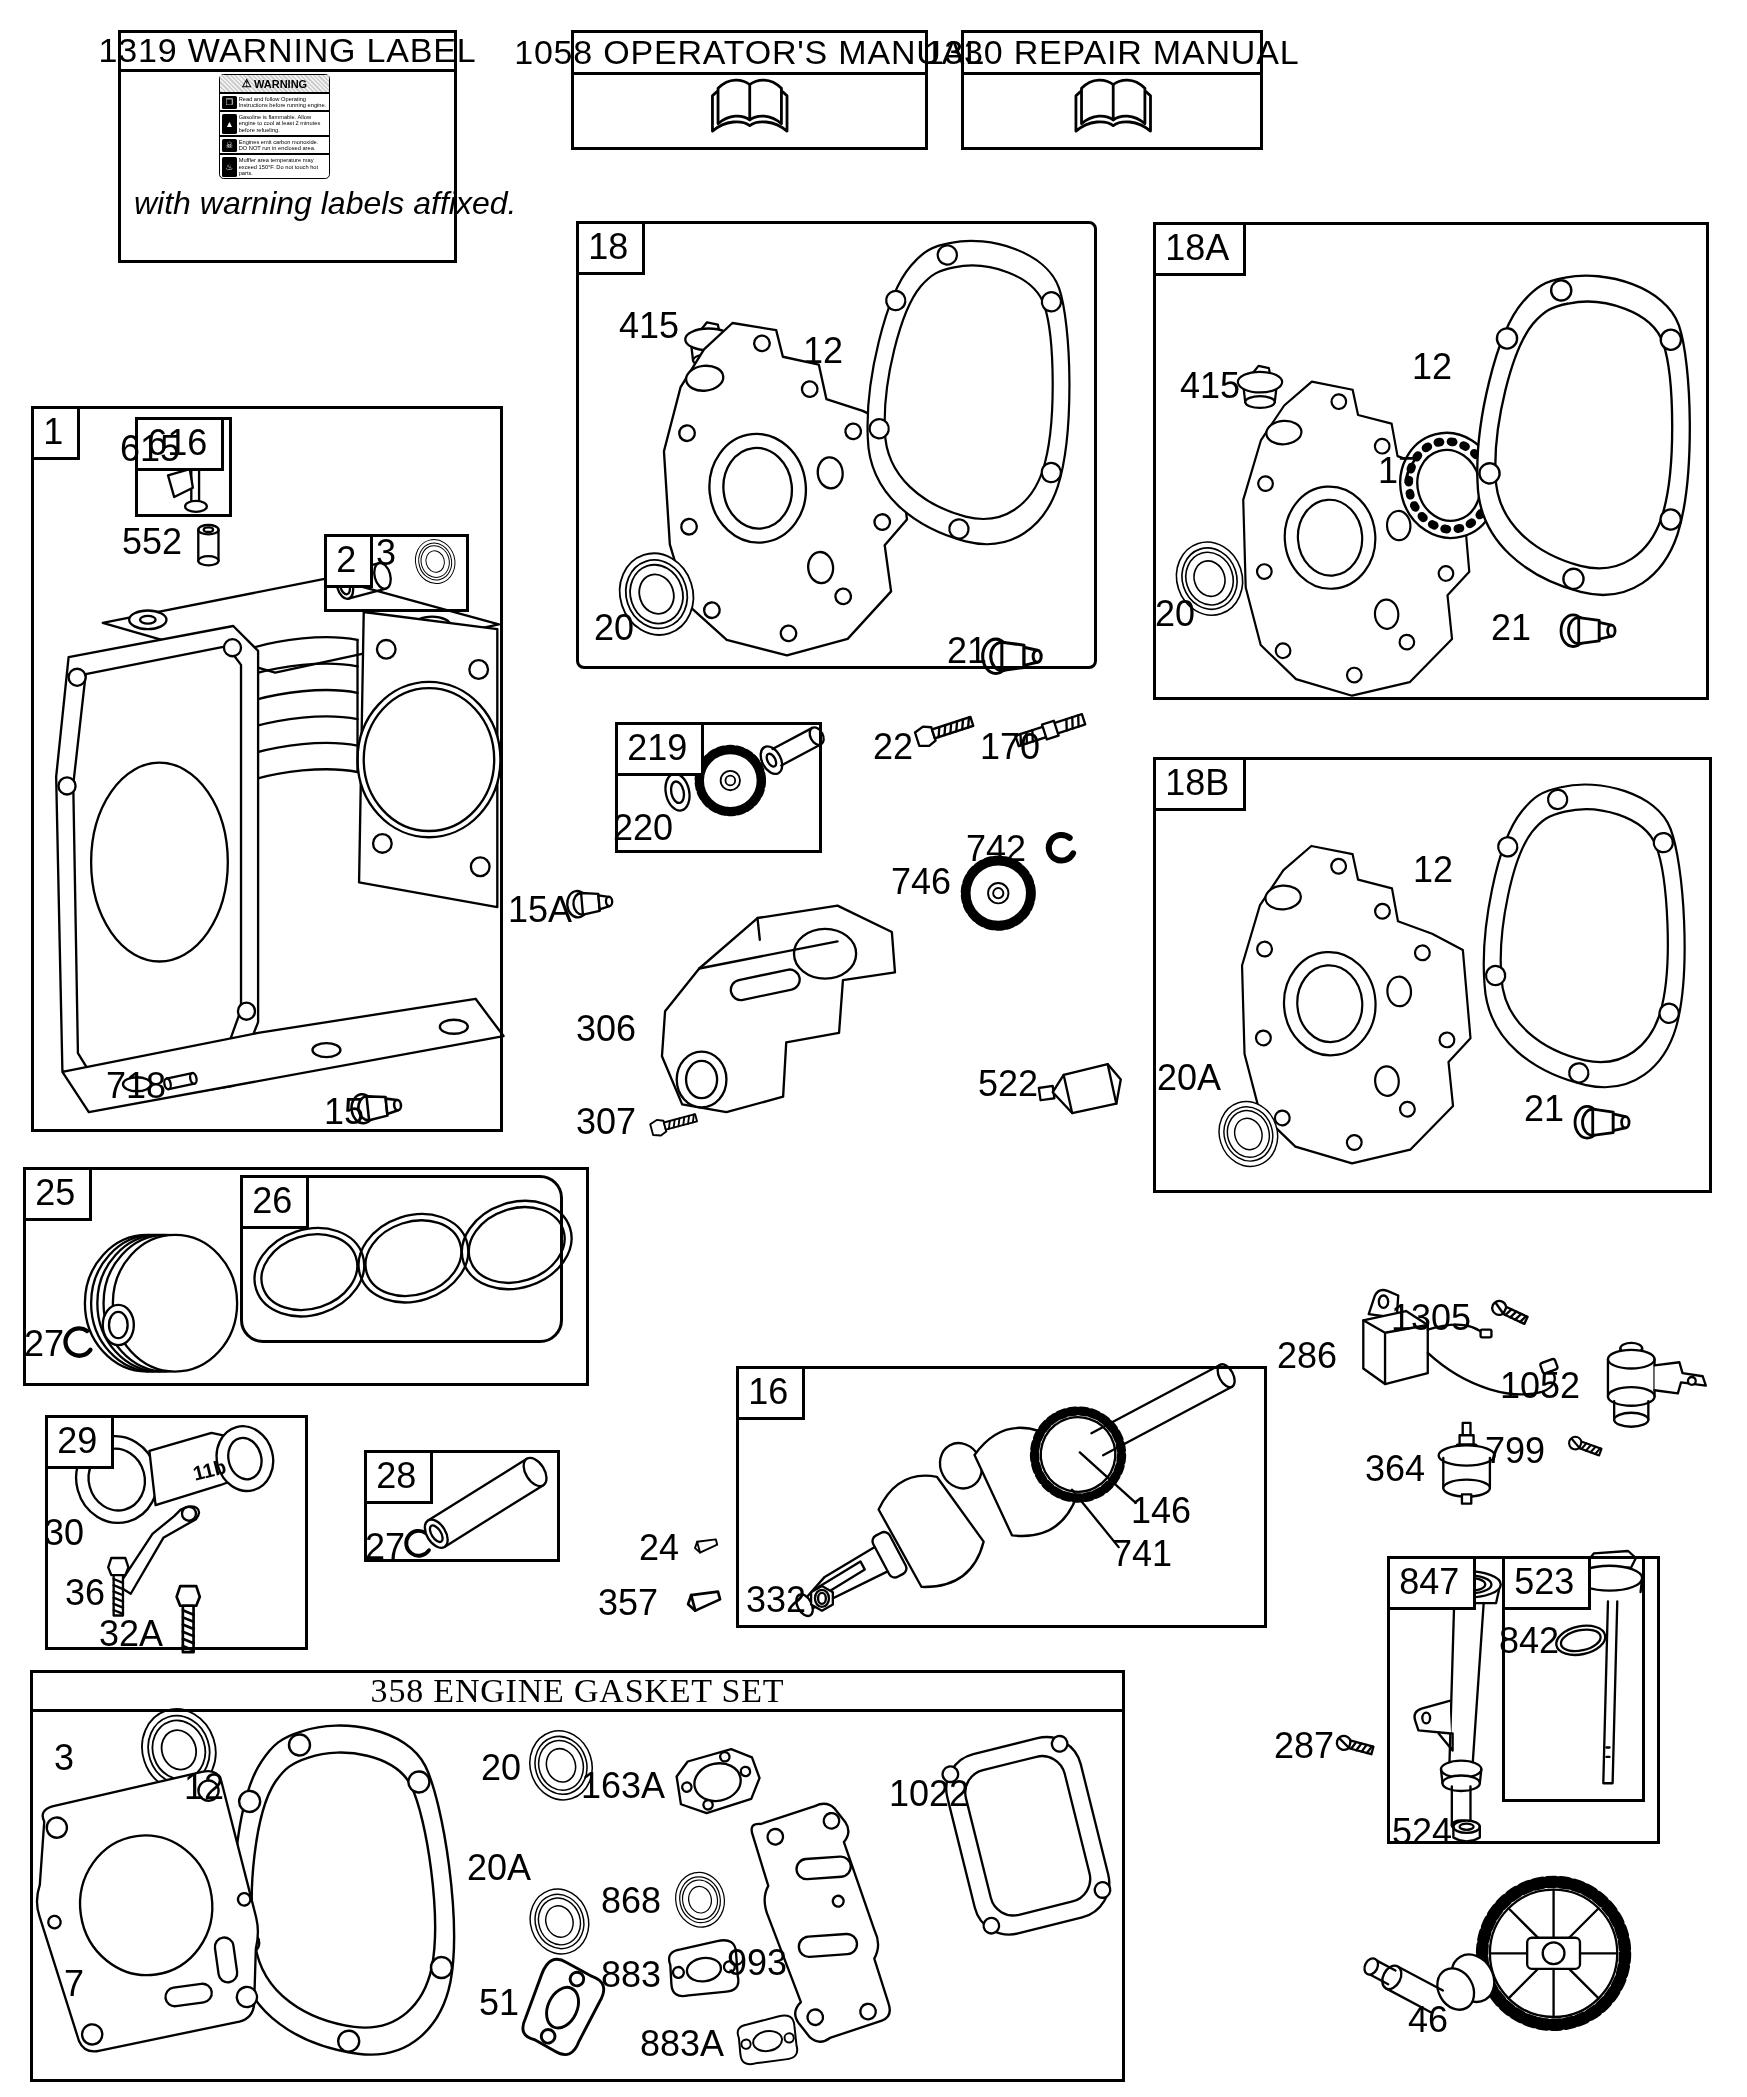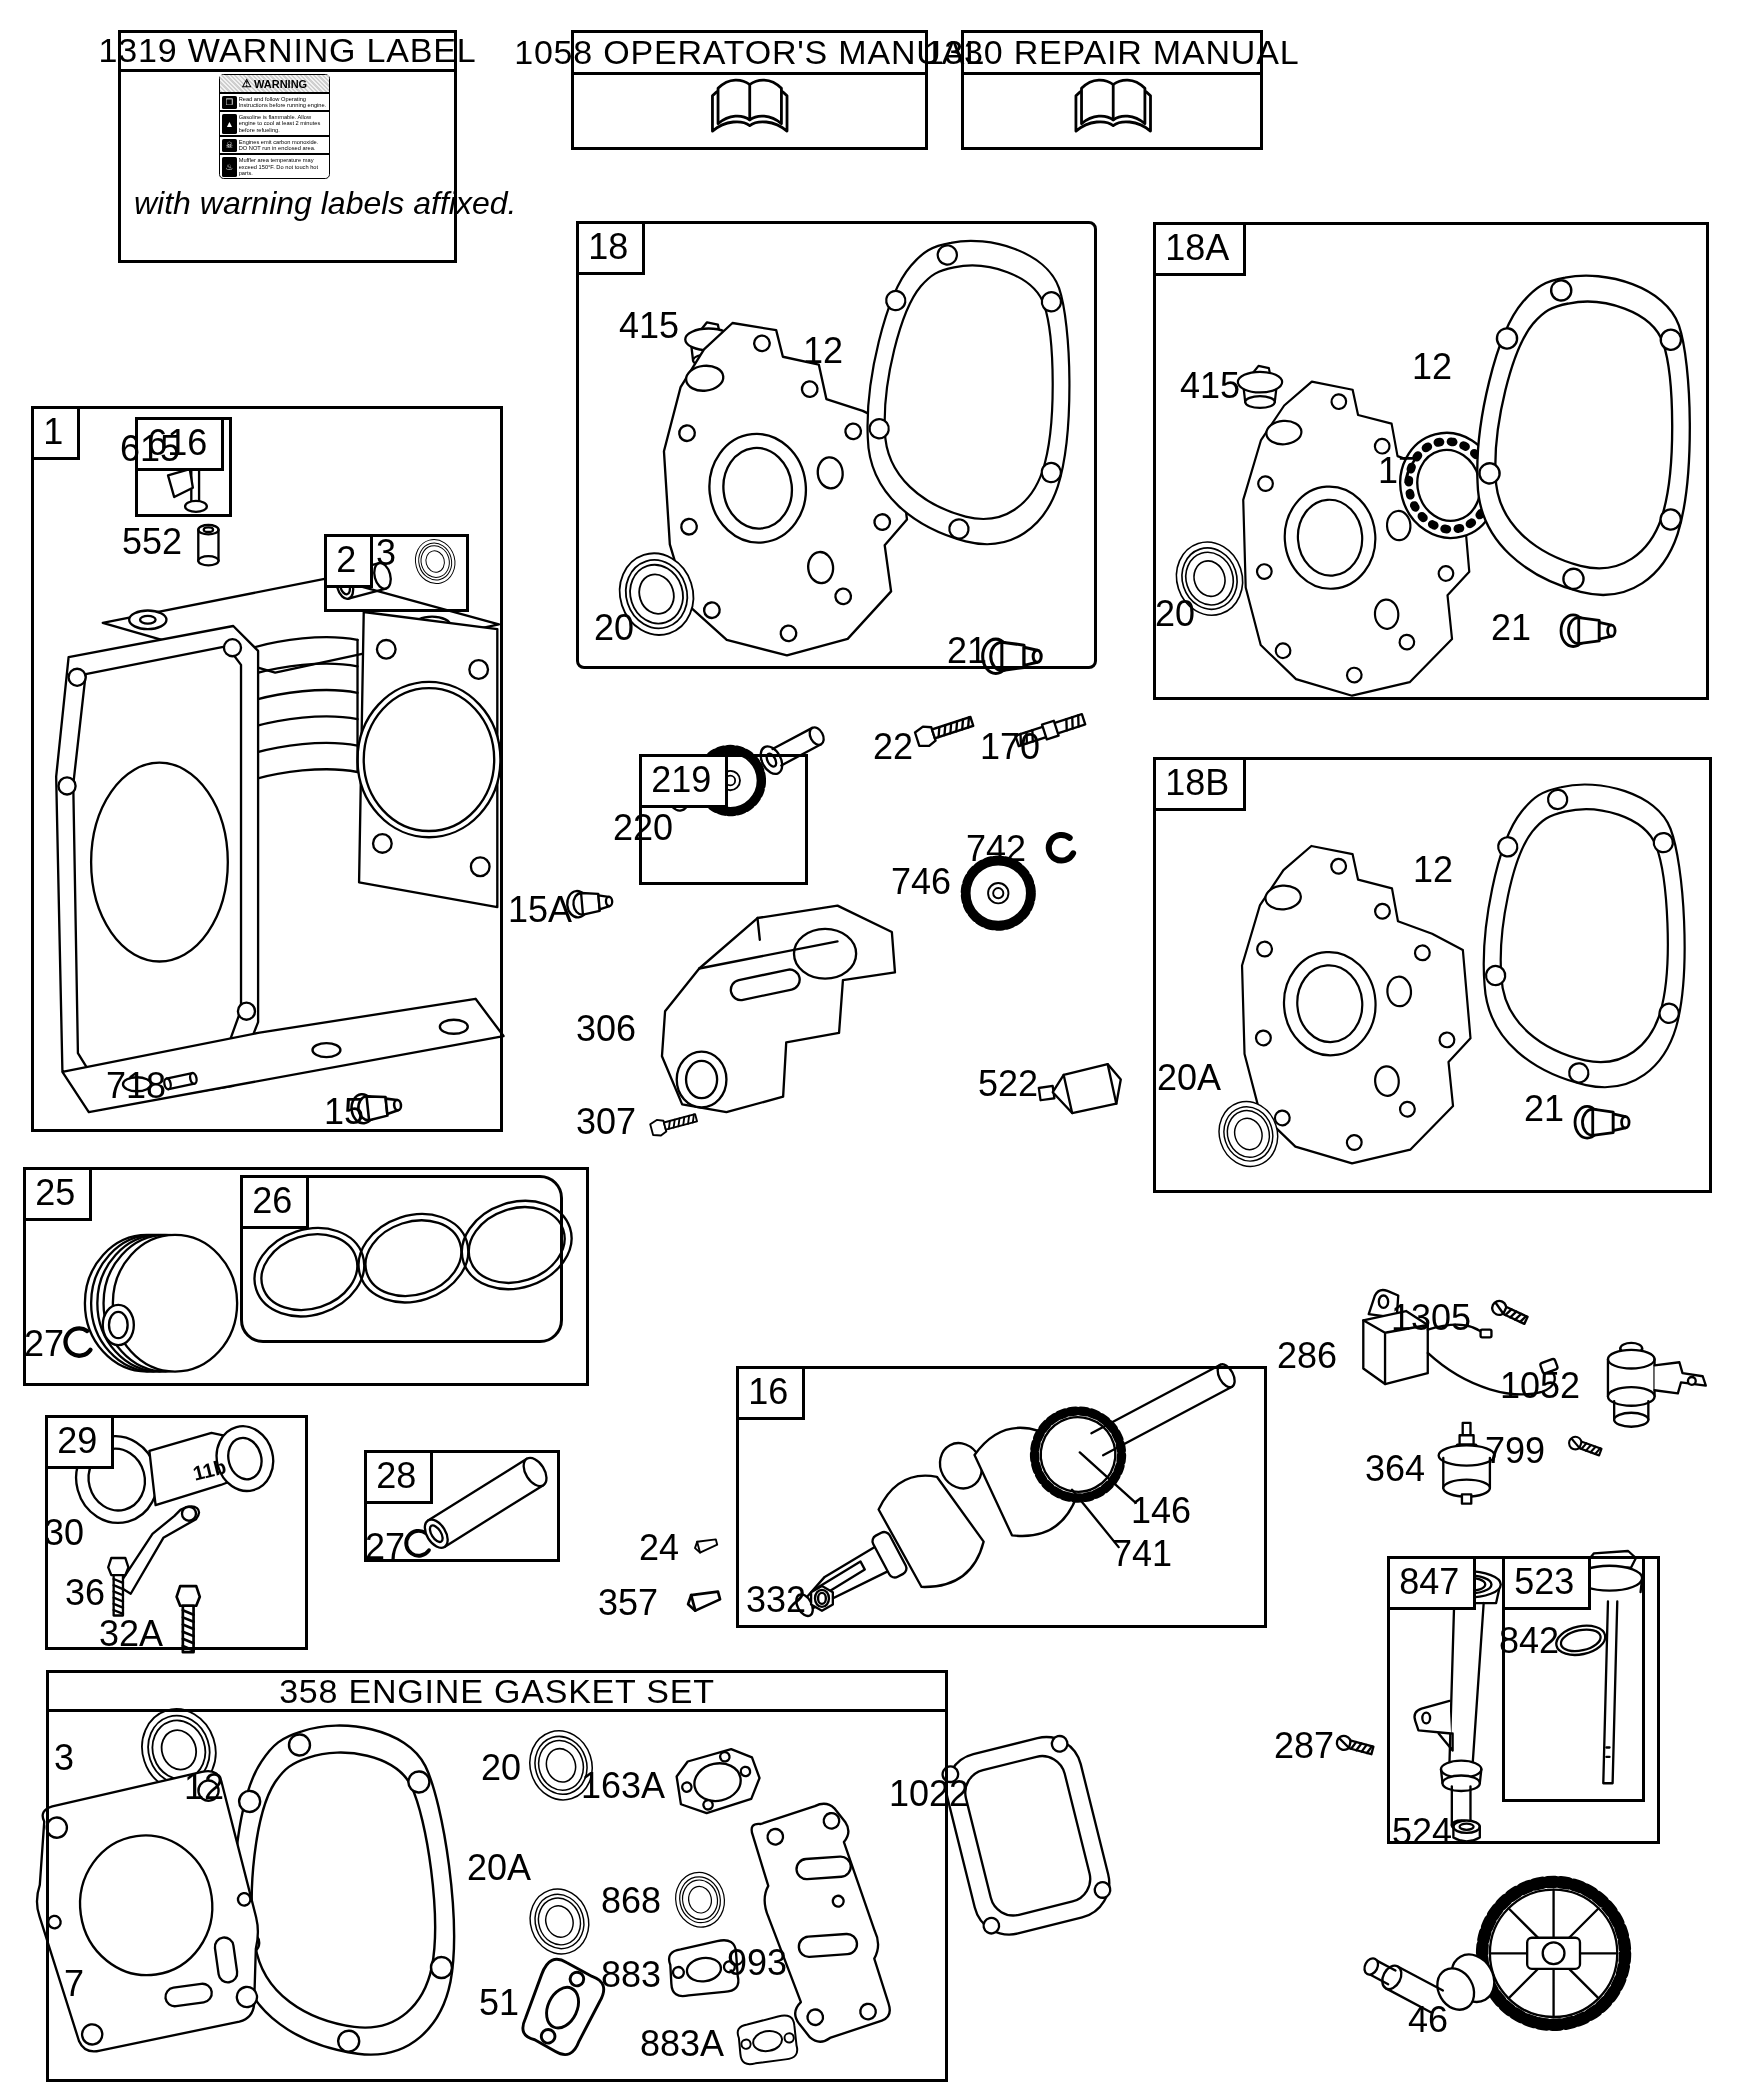--- a/index.html
+++ b/index.html
@@ -545,42 +545,42 @@
     <div>with warning labels affixed.</div>
   </div>
 
   <div class="tbox" style="left:571px;top:29.5px;width:357px;height:120px;">
     <div class="ttl" style="height:39px;">1058 OPERATOR'S MANUAL</div>
   </div>
   <div class="tbox" style="left:961px;top:29.5px;width:302px;height:120px;">
     <div class="ttl" style="height:39px;">1330 REPAIR MANUAL</div>
   </div>
 
-  <div class="tbox" style="left:46px;top:1670px;width:902px;height:412px;">
+  <div class="tbox" style="left:30px;top:1670px;width:1095px;height:412px;font-family:Liberation Serif, serif;">
     <div class="ttl" style="height:36px;">358 ENGINE GASKET SET</div>
   </div>
 
   <div>
 
   <div class="secbox" style="left: 31px; top: 406px; width: 472px; height: 726px;">
         <div class="tag">1</div>
       </div>
       <div class="secbox" style="left: 135px; top: 417px; width: 97px; height: 100px;">
         <div class="tag">616</div>
       </div>
       <div class="secbox" style="left: 324px; top: 534px; width: 145px; height: 78px;">
         <div class="tag">2</div>
       </div>
       <div class="secbox" style="left: 576px; top: 221px; width: 521px; height: 448px; border-radius: 8px;">
         <div class="tag">18</div>
       </div>
       <div class="secbox" style="left: 1153px; top: 222px; width: 556px; height: 478px;">
         <div class="tag">18A</div>
       </div>
-      <div class="secbox" style="left: 615px; top: 754px; width: 169px; height: 131px; margin-left: 24px;">
+      <div class="secbox" style="left: 615px; top: 722px; width: 207px; height: 131px;">
         <div class="tag">219</div>
       </div>
       <div class="secbox" style="left: 1153px; top: 757px; width: 559px; height: 436px;">
         <div class="tag">18B</div>
       </div>
       <div class="secbox" style="left: 23px; top: 1167px; width: 566px; height: 219px;">
         <div class="tag">25</div>
       </div>
       <div class="secbox" style="left: 240px; top: 1175px; width: 323px; height: 168px; border-radius: 23px;">
         <div class="tag">26</div>

